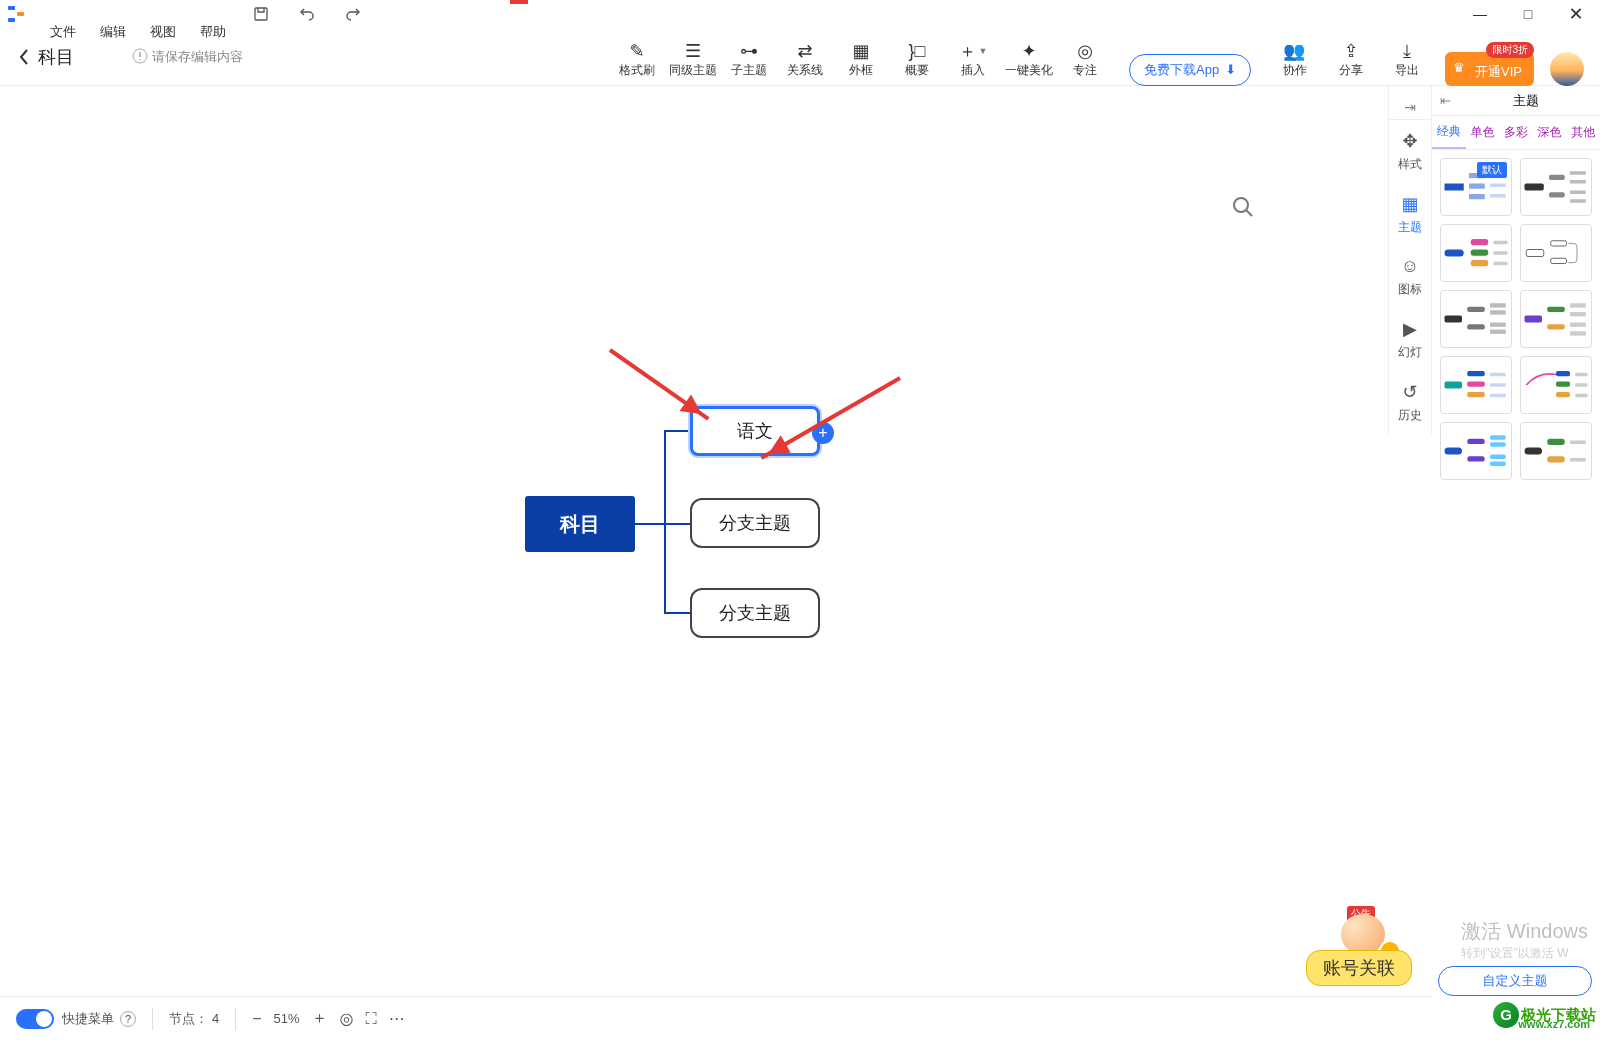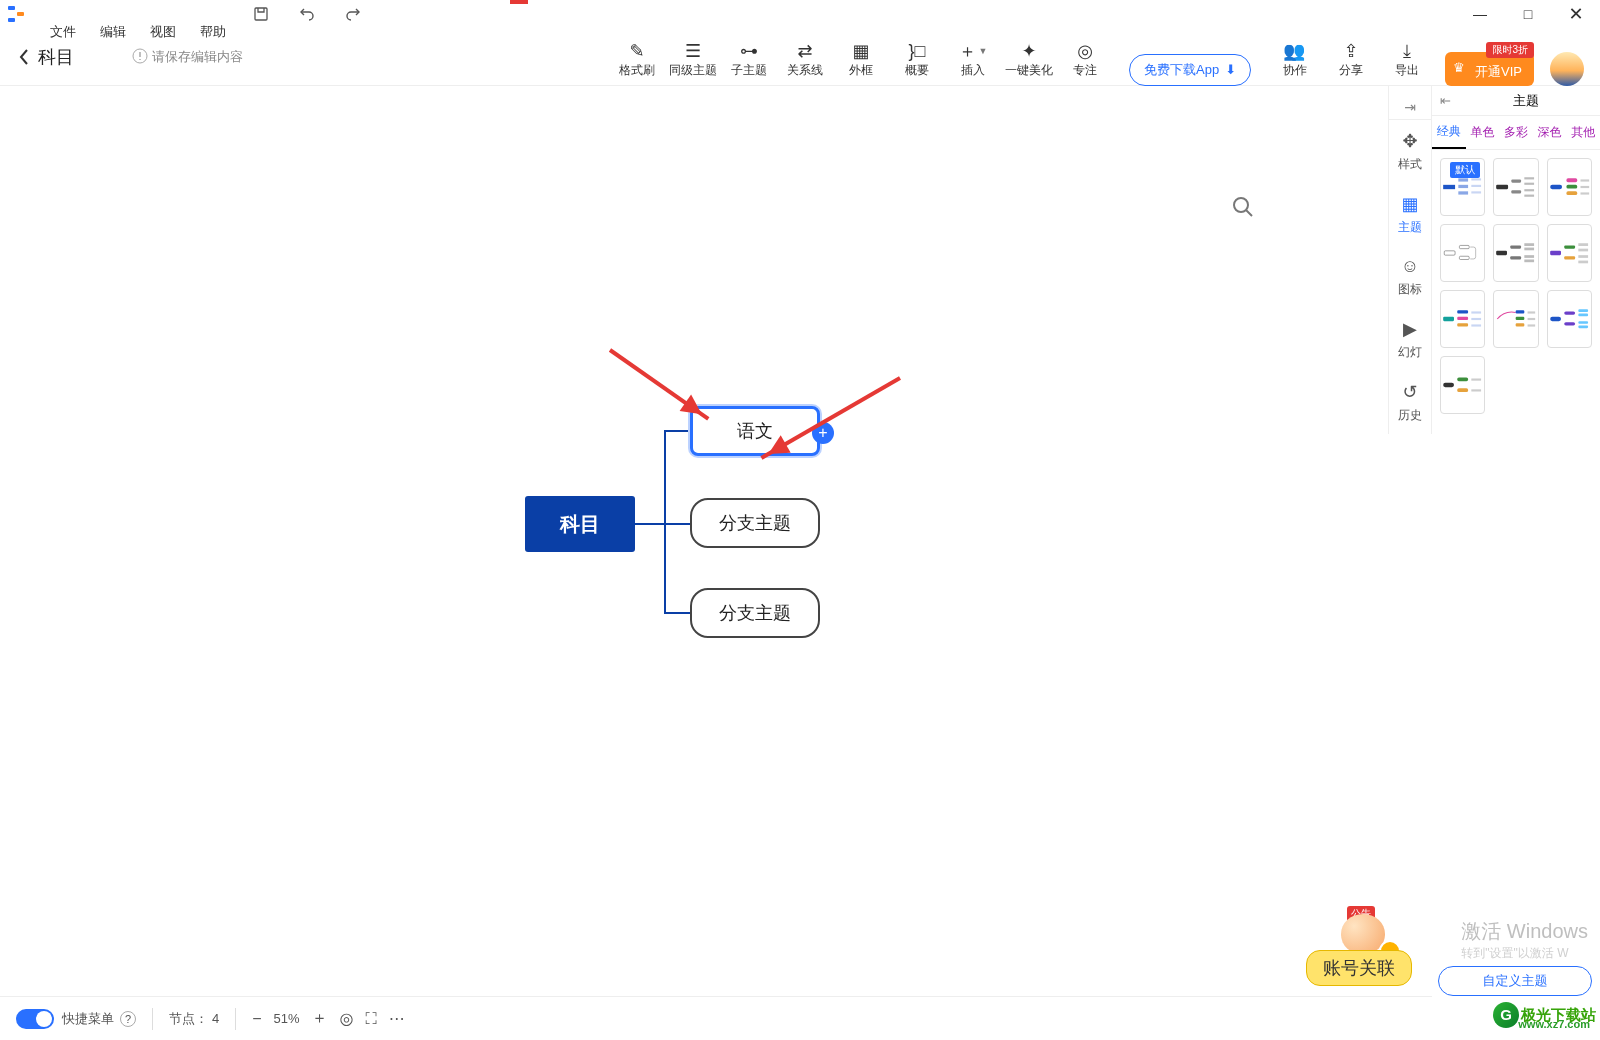--- a/index.html
+++ b/index.html
@@ -24,33 +24,33 @@
 .titlebar .unsaved { display:flex; align-items:flex-start; font-size:13px; color:#888; margin-left:40px; }
 .titlebar .spacer { flex:1; }
 .toolbar { display:flex; align-items:flex-end; height:58px; }
 .tbtn { display:flex; flex-direction:column; align-items:center; justify-content:center; width:56px; height:52px; font-size:12px; color:#333; cursor:default; }
 .tbtn .ico { height:22px; display:flex; align-items:center; justify-content:center; font-size:18px; color:#333; }
 .tbtn .caret { font-size:9px; margin-left:2px; color:#777; }
 .download-btn { margin:0 16px; height:32px; padding:0 14px; border:1px solid #2970ff; border-radius:16px; color:#2970ff; display:flex; align-items:center; font-size:13px; }
 .download-btn .dl-ico { margin-left:6px; }
 .vip-badge { position:relative; margin:0 10px; height:34px; padding:6px 12px 0 30px; background:#ff8a1e; border-radius:6px; color:#fff; font-size:13px; display:flex; align-items:center; }
 .vip-badge .crown { position:absolute; left:8px; top:8px; }
-.vip-top { position:absolute; top:-10px; right:0; background:#e53935; color:#fff; font-size:10px; padding:1px 6px; border-radius:3px; }
+.vip-top { position:absolute; top:-10px; right:0; background:#e53935; color:#fff; font-size:10px; padding:1px 6px; border-radius:8px; }
 .avatar { width:34px; height:34px; border-radius:50%; background:linear-gradient(180deg,#ffe9b3 0%,#ffb35a 55%,#2e5aa7 100%); margin:0 16px 0 6px; }
 
 
 .view-toggle { position:absolute; left:12px; top:96px; width:86px; height:40px; border:1px solid #ddd; border-radius:8px; display:flex; overflow:hidden; background:#fff; }
 .view-toggle div { flex:1; display:flex; align-items:center; justify-content:center; }
 .view-toggle .active { background:#eef3ff; }
 .mind-ico rect{ fill:#2970ff; }
 
 
 .canvas { position:absolute; left:0; top:86px; right:168px; bottom:44px; background:#fff; }
 .root-node { position:absolute; left:525px; top:410px; width:110px; height:56px; background:#0a3fa6; color:#fff; font-size:20px; font-weight:bold; display:flex; align-items:center; justify-content:center; border-radius:3px; }
-.child-node { position:absolute; width:130px; height:50px; border:2px solid #444; border-radius:18px; display:flex; align-items:center; justify-content:center; font-size:18px; color:#222; background:#fff; }
+.child-node { position:absolute; width:130px; height:50px; border:2px solid #444; border-radius:12px; display:flex; align-items:center; justify-content:center; font-size:18px; color:#222; background:#fff; }
 .child-node.selected { border:3px solid #2970ff; border-radius:8px; box-shadow:0 0 0 2px #bcd2ff; }
 .c1 { left:690px; top:320px;text-align:center; }
 .c2 { left:690px; top:412px; }
 .c3 { left:690px; top:502px; }
 .plus { position:absolute; left:812px; top:336px; width:22px; height:22px; background:#2970ff; border-radius:50%; color:#fff; display:flex; align-items:center; justify-content:center; font-size:16px; }
 svg.connectors { position:absolute; left:0; top:0; width:100%; height:100%; pointer-events:none; }
 .arrow { position:absolute; width:180px; height:4px; background:#e53935; transform-origin:left center; }
 .arrow::after { content:""; position:absolute; right:-2px; top:-8px; border:10px solid transparent; border-left:20px solid #e53935; }
 .a1 { left:610px; top:262px; transform:rotate(35deg); width:120px; }
 .a2 { left:900px; top:290px; transform:rotate(150deg); width:160px; }
@@ -63,22 +63,22 @@
 .rail-item { width:100%; padding:10px 0; display:flex; flex-direction:column; align-items:center; font-size:12px; color:#555; }
 .rail-item.active { color:#2970ff; }
 .rail-item .ico { font-size:18px; margin-bottom:4px; }
 
 
 .panel { position:absolute; right:0; top:86px; width:168px; bottom:0; background:#fff; display:flex; flex-direction:column; font-size:13px; }
 .panel-header { height:30px; display:flex; align-items:center; justify-content:center; border-bottom:1px solid #eee; padding-left:20px; position:relative; }
 .panel-header .expand { position:absolute; left:8px; color:#888; }
 .panel-tabs { display:flex; height:34px; border-bottom:1px solid #eee; }
 .panel-tabs div { flex:1; display:flex; align-items:center; justify-content:center; font-size:12px; color:#a21caf; }
-.panel-tabs .active { color:#2970ff; border-bottom:2px solid #000000; }
-.thumbs { padding:8px; display:grid; grid-template-columns:1fr 1fr 1fr; gap:8px; overflow:auto; }
+.panel-tabs .active { color:#2970ff; border-bottom:2px solid #c4b5fd; }
+.thumbs { padding:8px; display:grid; grid-template-columns:1fr 1fr; gap:8px; overflow:auto; }
 .thumb { height:58px; border:1px solid #ddd; border-radius:4px; position:relative; background:#fff; }
 .thumb .tag { position:absolute; right:4px; top:3px; background:#2970ff; color:#fff; font-size:10px; padding:1px 5px; border-radius:2px; }
 .thumb svg { width:100%; height:100%; }
 
 
 .statusbar { position:absolute; left:0; right:168px; bottom:0; height:44px; border-top:1px solid #eee; display:flex; align-items:center; padding:0 16px; font-size:13px; color:#555; }
 .switch { width:38px; height:20px; border-radius:10px; background:#2970ff; position:relative; margin-right:8px; }
 .switch::after { content:""; width:16px; height:16px; background:#fff; border-radius:50%; position:absolute; right:2px; top:2px; }
 .status-sep { width:1px; height:22px; background:#ddd; margin:0 16px; }
 .help-q { width:16px; height:16px; border:1px solid #aaa; border-radius:50%; display:inline-flex; align-items:center; justify-content:center; font-size:11px; margin-left:6px; }

